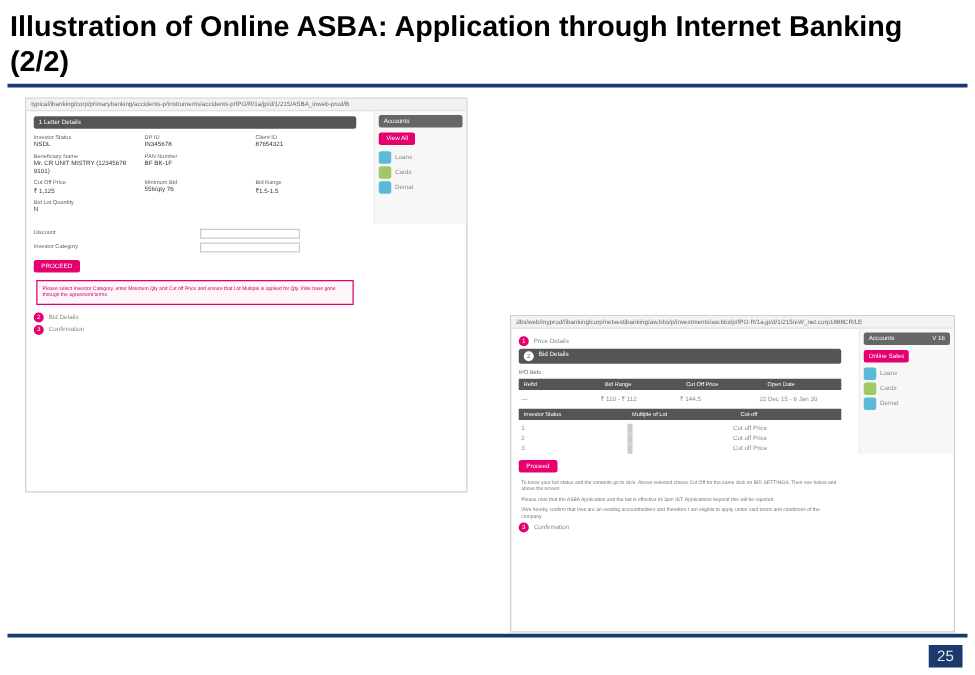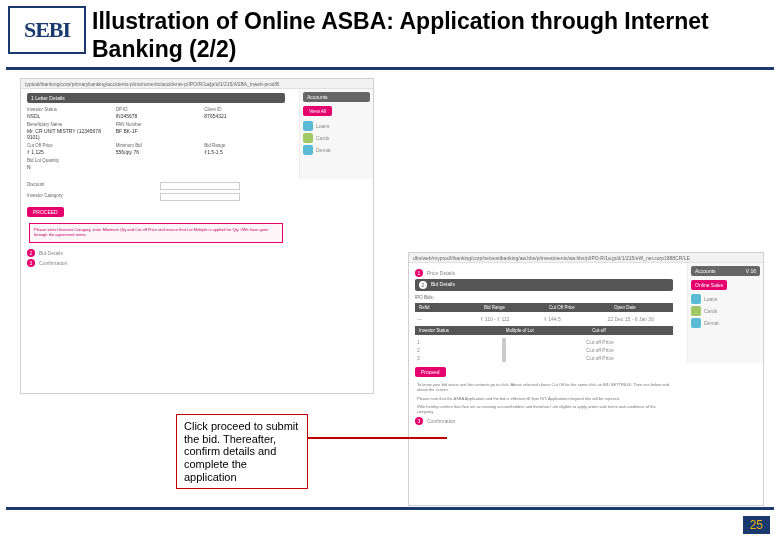--- a/index.html
+++ b/index.html
@@ -47,29 +47,26 @@
   
   .callout { position: absolute; border: 1.5px solid #c00000; background: #fff; padding: 5px 7px; font-size: 11px; line-height: 1.15; z-index: 5; }
   .callout::after { content: ""; position: absolute; background: #c00000; }
   .co1 { right: 102px; top: 10px; width: 140px; }
   .co1::after { width: 1.5px; height: 80px; left: 30px; top: 100%; }
   .co2 { left: 164px; top: 340px; width: 132px; }
   .co2::after { width: 140px; height: 1.5px; left: 100%; top: 22px; }
 
   
   .footer-line { position: absolute; left: 6px; right: 6px; bottom: 30px; height: 3px; background: #1a3a6e; }
-  .page-num { position: absolute; right: 10px; bottom: 6px; background: #1a3a6e; color: #eab308; font-size: 12px; padding: 2px 7px; }
+  .page-num { position: absolute; right: 10px; bottom: 6px; background: #1a3a6e; color: #e5e5e5; font-size: 12px; padding: 2px 7px; }
 </style>
 </head>
 <body>
 
 <div class="header">
-  <div class="logo">
-    <div class="logo-text">SEBI</div>
-  </div>
   <div class="title">Illustration of Online ASBA: Application through Internet Banking (2/2)</div>
 </div>
 <div class="hr-line"></div>
 
 <div class="content">
 
   <div class="shot-left">
     <div class="url-bar">typical/ibanking/corp/primarybanking/accidents-p/instruments/accidents-p/IPO/R/1a/jp/d/1/215/ASBA_inweb-prod/B</div>
     <div class="panel-left-side">
       <div class="tab-hdr" style="background:#666">Accounts</div>
@@ -233,18 +230,17 @@
       <div class="note">To know your bid status and the contents go to click. Above selected choice Cut Off for the same click on BID SETTINGS. Then see below and above the screen.</div>
       <div class="note">Please note that the ASBA Application and the bid is effective till 3pm IST. Applications beyond this will be rejected.</div>
       <div class="note">I/We hereby confirm that I/we are an existing accountholders and therefore I am eligible to apply under said terms and conditions of the company.</div>
       <div class="step-row">
           <div class="step-ico">3</div>
           <span>Confirmation</span>
         </div>
     </div>
   </div>
 
-  <div class="callout co2">Click proceed to submit the bid. Thereafter, confirm details and complete the application</div>
 
 </div>
 
 <div class="footer-line"></div>
 <div class="page-num">25</div>
 
 </body></html>

